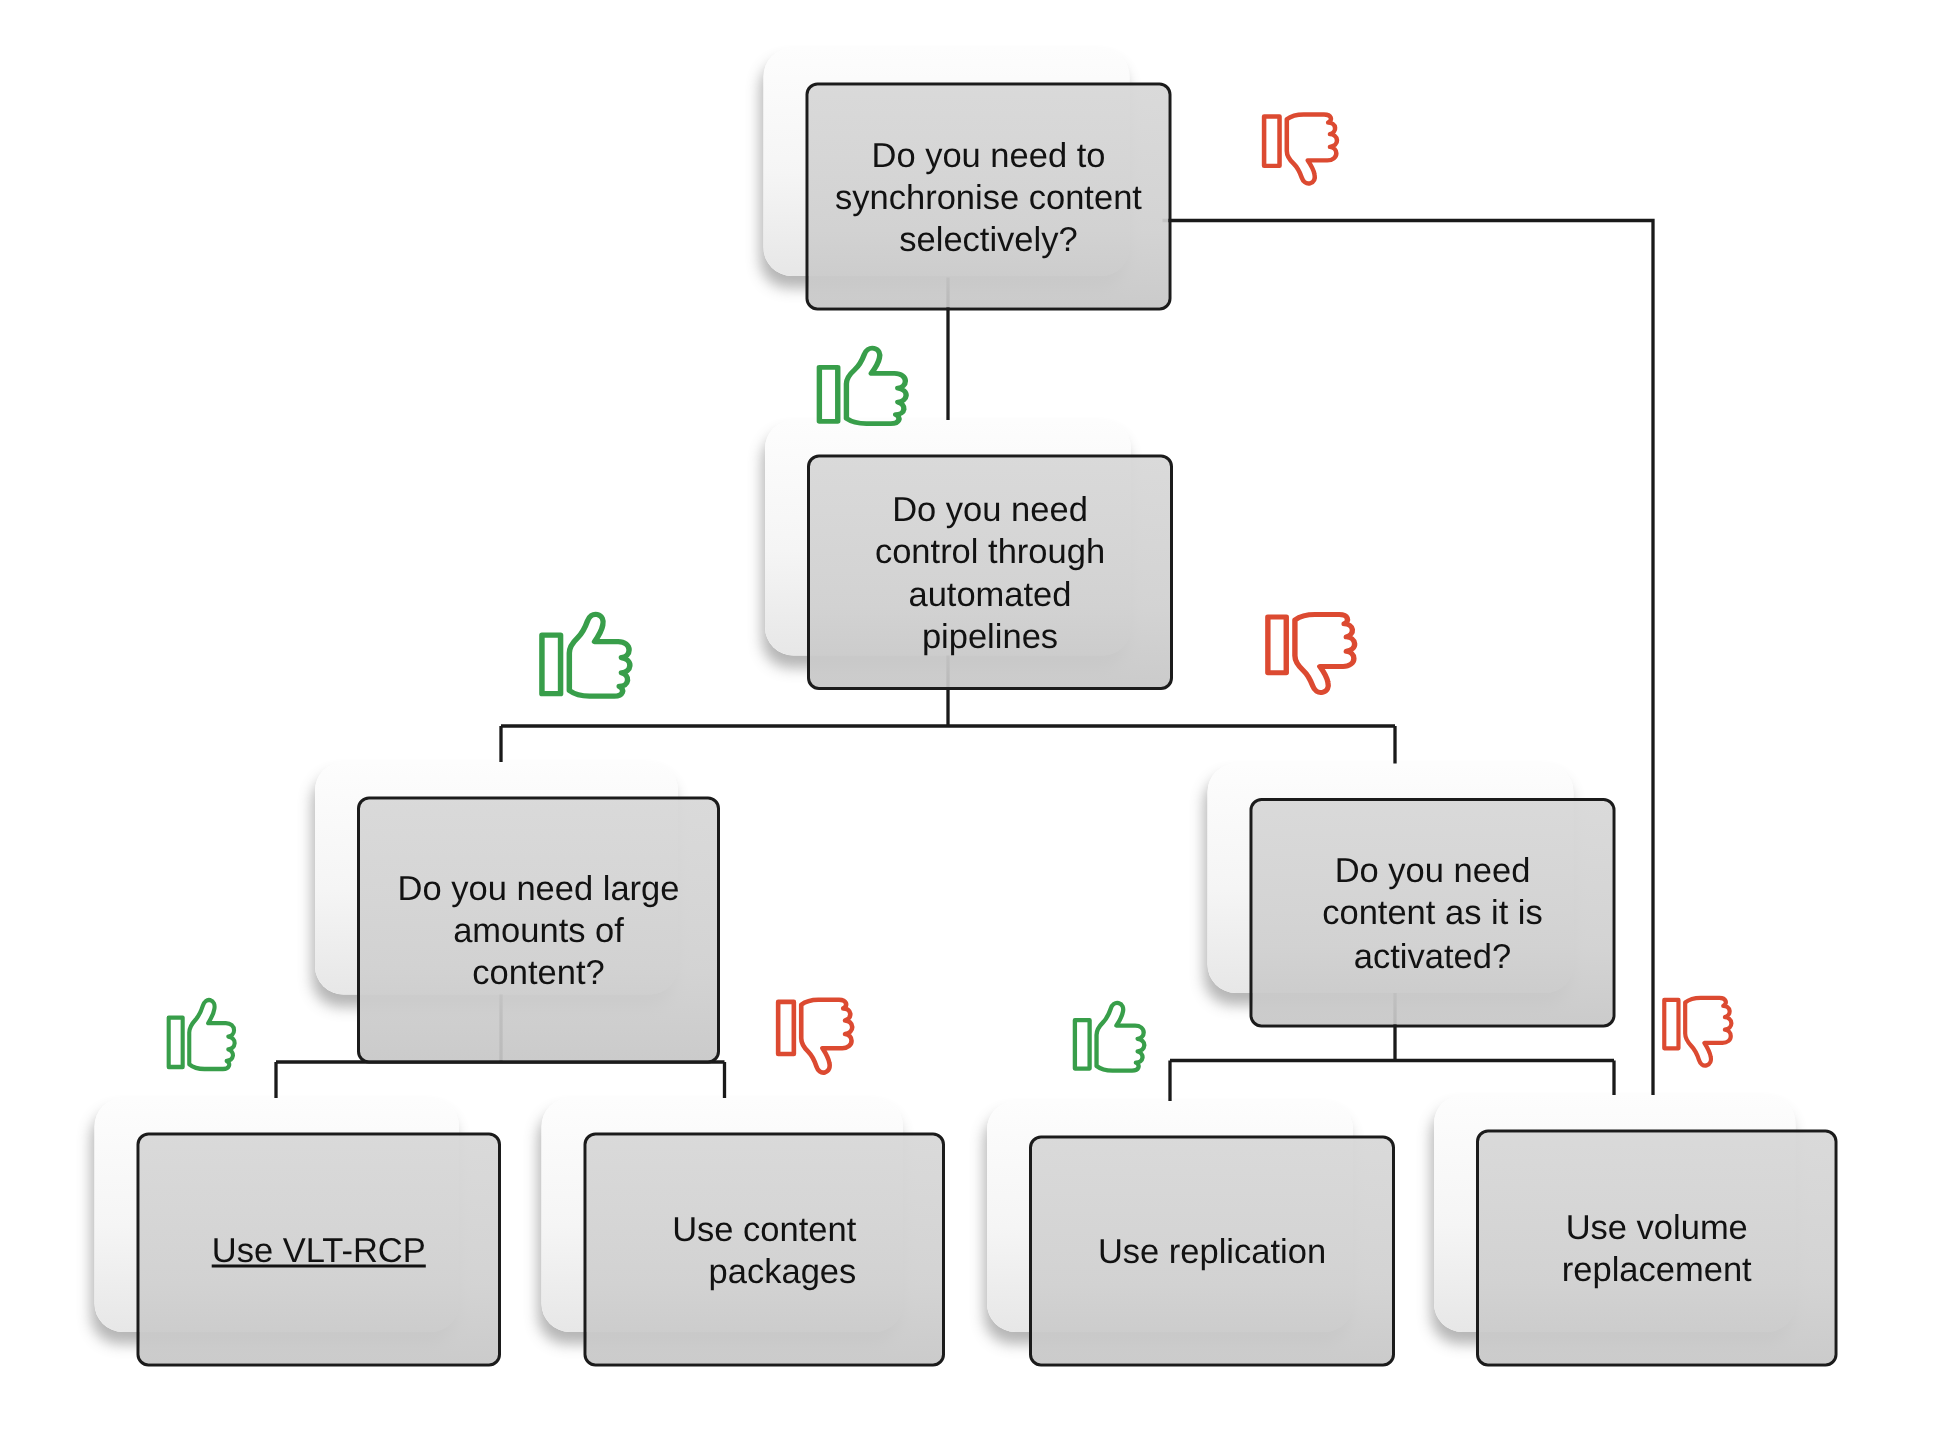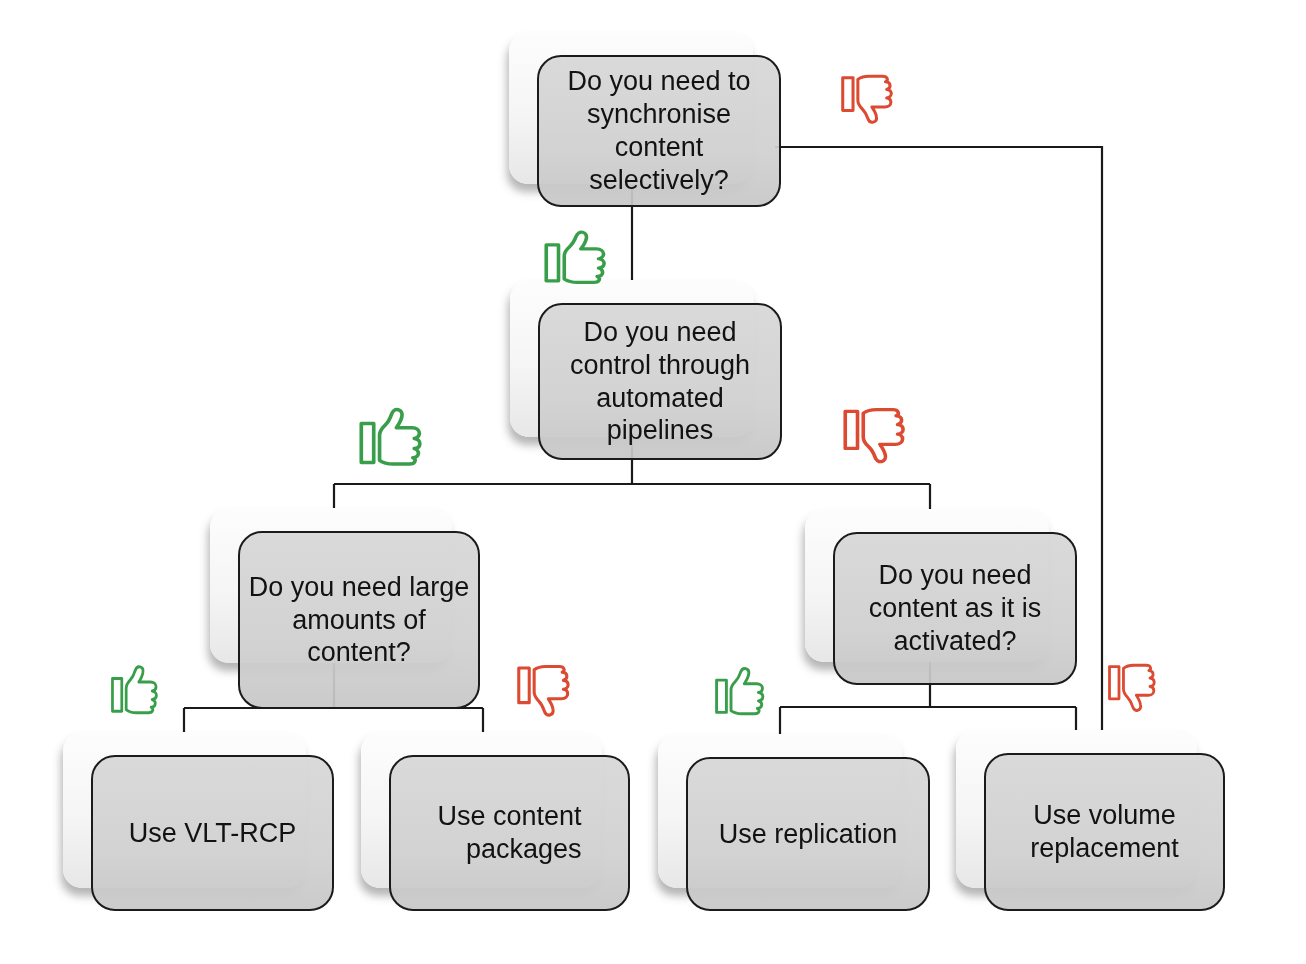--- a/index.html
+++ b/index.html
@@ -12,45 +12,45 @@
   #connector-layer { position:absolute; left:0; top:0; z-index:1; }
   #connector-layer path { fill:none; stroke:var(--line-color); stroke-width:2.2; }
 
   .node-shadow {
     position:absolute; z-index:2; border-radius:19px;
     background:linear-gradient(180deg,#fdfdfd 0%,#f5f5f5 55%,#e7e7e7 100%);
     box-shadow:-2px 8px 9px rgba(92,92,92,0.45);
   }
   .node {
     position:absolute; z-index:3;
-    border:2.5px solid #1b1b1b; border-radius:24px;
+    border:2.5px solid #1b1b1b; border-radius:8px;
     background:linear-gradient(180deg, rgba(215,215,215,0.93) 0%, rgba(208,208,208,0.93) 65%, rgba(199,199,199,0.93) 100%);
     display:flex; align-items:center; justify-content:center;
-    text-align:center; color:#121212; font-size:27px; line-height:1.22;
+    text-align:center; color:#121212; font-size:23px; line-height:1.22;
     box-sizing:border-box;
   }
   .node .label { white-space:pre-line; padding:0 4px; }
 
   .icon { position:absolute; z-index:4; display:block; }
   .icon svg { width:100%; height:100%; display:block; fill:none;
               stroke-width:5; stroke-linejoin:round; stroke-linecap:round; }
   .thumb-up svg { stroke:var(--yes-color); }
   .thumb-down svg { stroke:var(--no-color); }
 
   
   #q1-shadow { left:509px; top:32px;  width:244px; height:152px; }
   #q1        { left:537px; top:55px;  width:244px; height:152px; }
   #q2-shadow { left:510px; top:280px; width:244px; height:157px; }
   #q2        { left:538px; top:303px; width:244px; height:157px; }
   #q3l-shadow{ left:210px; top:508px; width:242px; height:155px; }
   #q3l       { left:238px; top:531px; width:242px; height:178px; }
   #q3r-shadow{ left:805px; top:509px; width:244px; height:153px; }
   #q3r       { left:833px; top:532px; width:244px; height:153px; }
   #a1-shadow { left:63px;  top:732px; width:243px; height:156px; }
-  #a1        { left:91px;  top:755px; width:243px; height:156px; }
+  #a1        { left:91px;  top:755px; width:243px; height:156px;text-decoration:underline; }
   #a2-shadow { left:361px; top:732px; width:241px; height:156px; }
   #a2        { left:389px; top:755px; width:241px; height:156px;text-align:right; }
   #a3-shadow { left:658px; top:734px; width:244px; height:154px; }
   #a3        { left:686px; top:757px; width:244px; height:154px; }
   #a4-shadow { left:956px; top:730px; width:241px; height:158px; }
   #a4        { left:984px; top:753px; width:241px; height:158px; }
 
   
   #icon-no-1  { left:840px;  top:73px;  width:63px; height:54px; }
   #icon-yes-1 { left:543px;  top:227px; width:75px; height:59px; }

